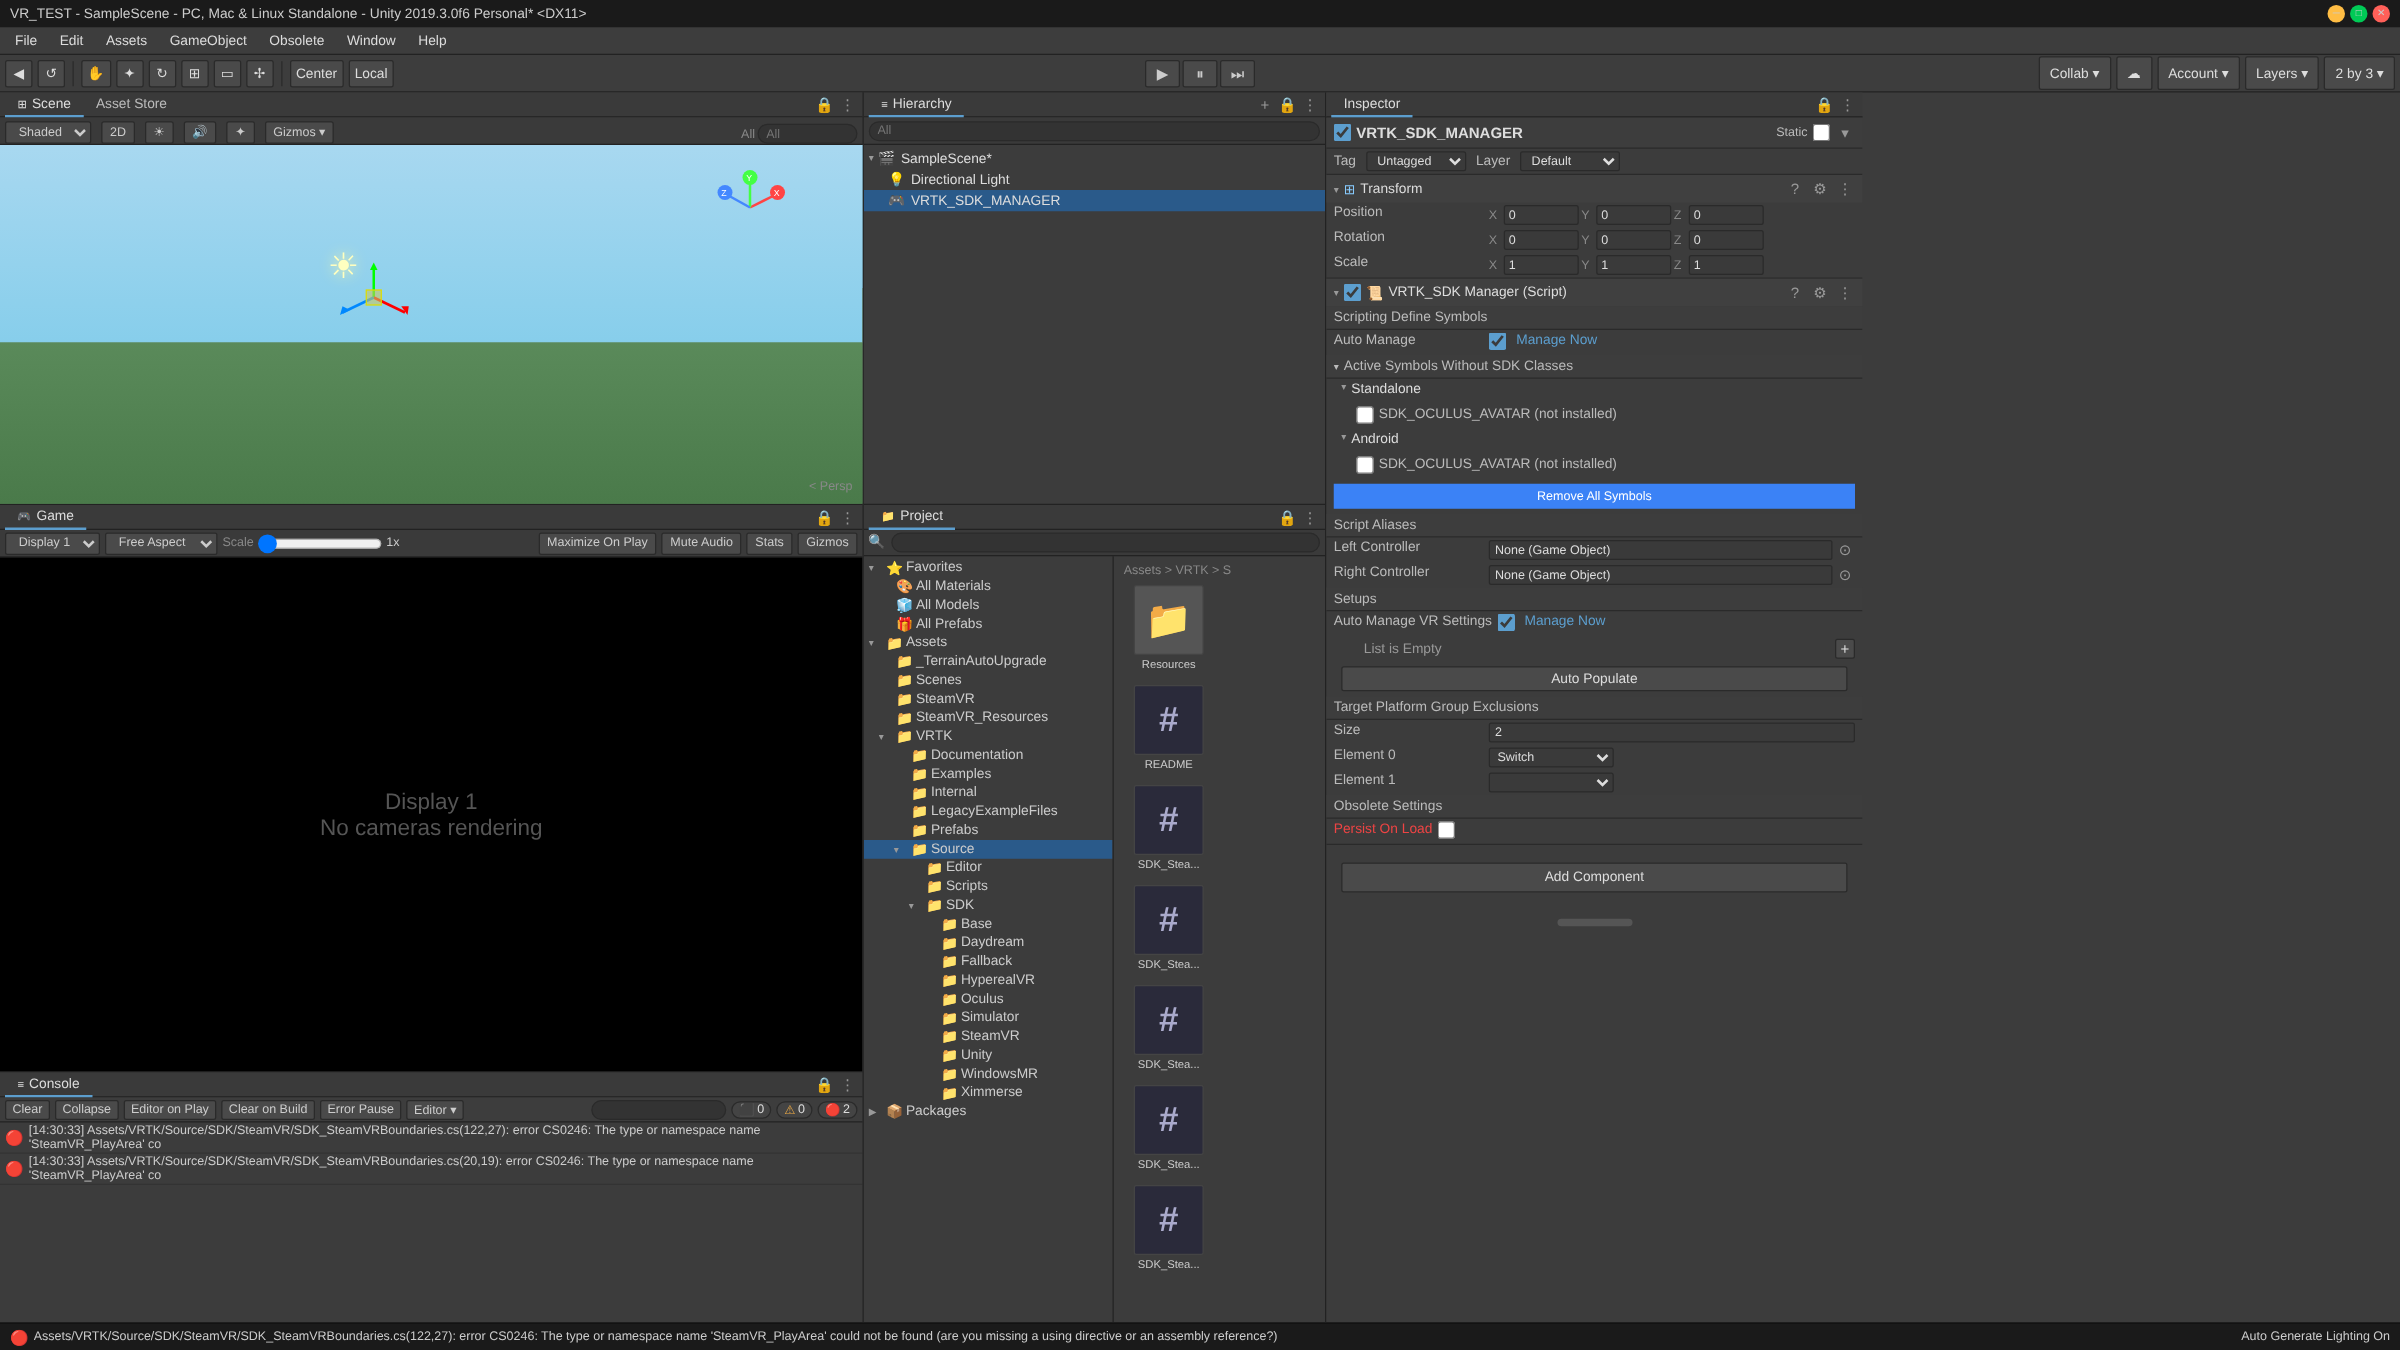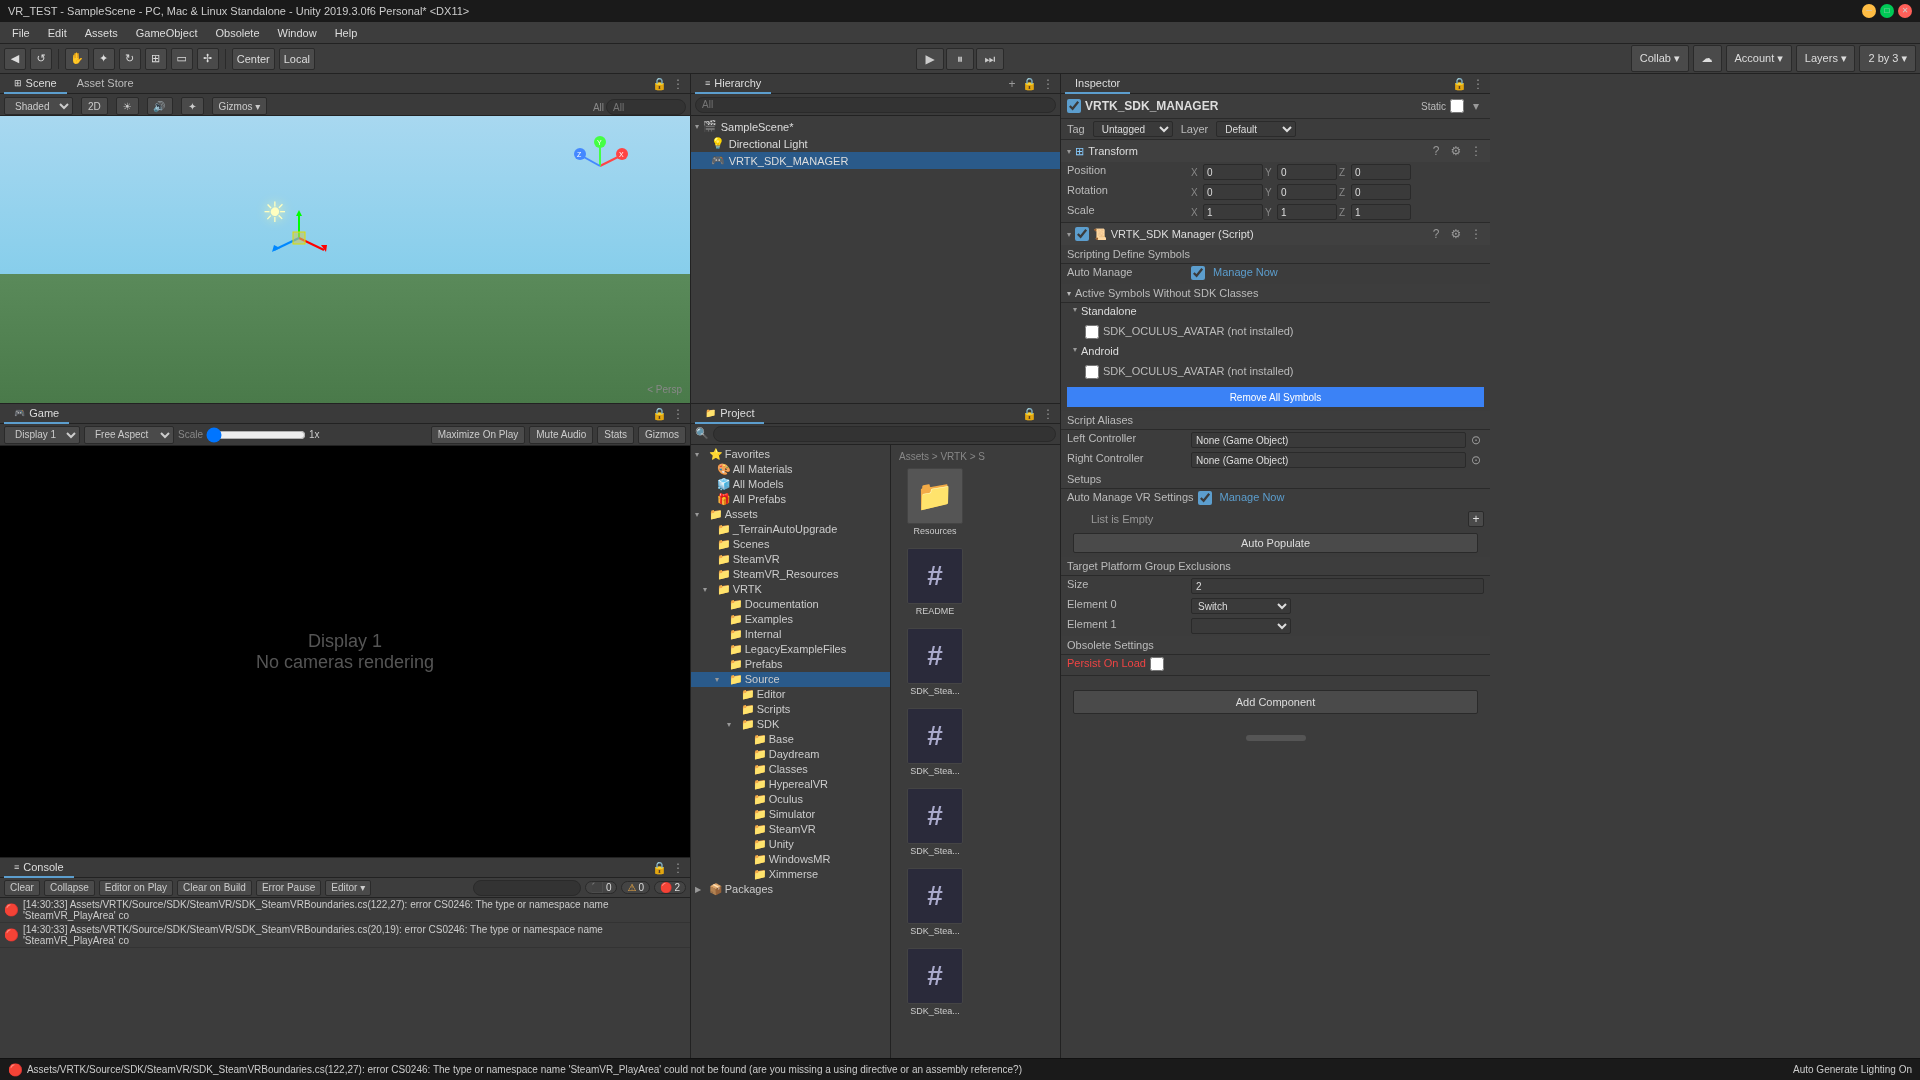--- a/index.html
+++ b/index.html
@@ -1056,21 +1056,21 @@
             <span>Base</span>
           </div>
           <div class="tree-item indent-4">
             <span class="tree-arrow" style="visibility:hidden;">▶</span>
             <span style="color:#f0c040;">📁</span>
             <span>Daydream</span>
           </div>
           <div class="tree-item indent-4">
             <span class="tree-arrow" style="visibility:hidden;">▶</span>
             <span style="color:#f0c040;">📁</span>
-            <span>Classes</span>
+            <span>Fallback</span>
           </div>
           <div class="tree-item indent-4">
             <span class="tree-arrow" style="visibility:hidden;">▶</span>
             <span style="color:#f0c040;">📁</span>
             <span>HyperealVR</span>
           </div>
           <div class="tree-item indent-4">
             <span class="tree-arrow" style="visibility:hidden;">▶</span>
             <span style="color:#f0c040;">📁</span>
             <span>Oculus</span>

